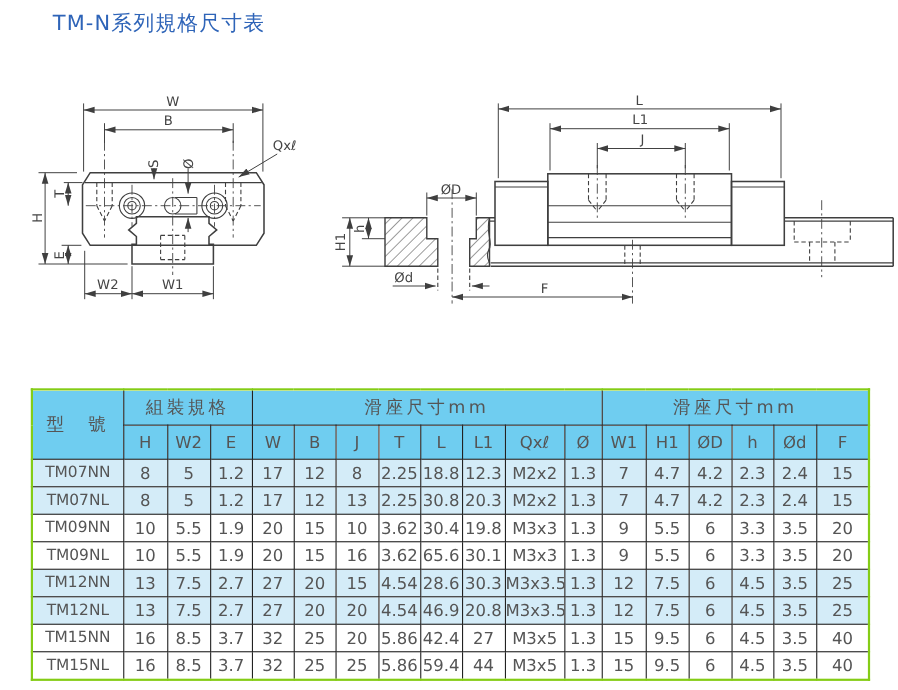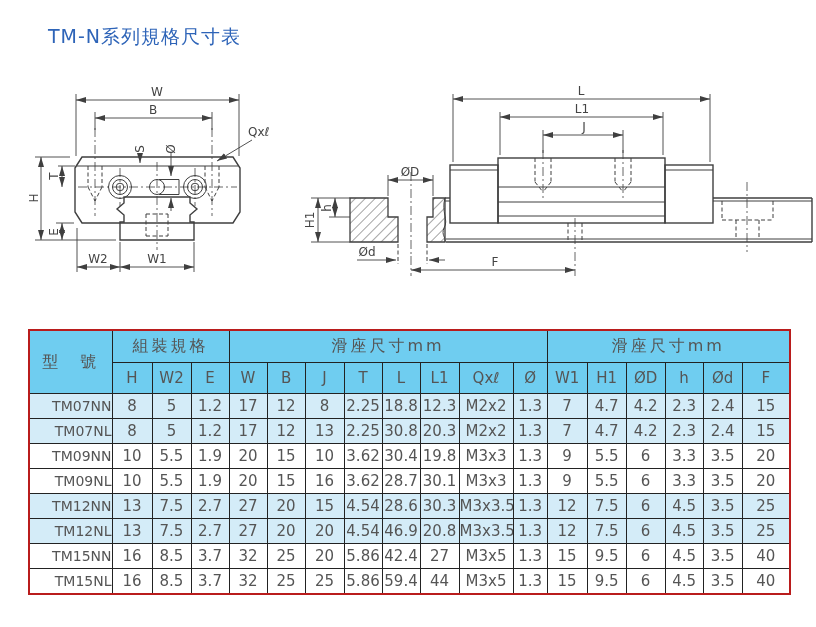--- a/index.html
+++ b/index.html
@@ -9,50 +9,50 @@
     --grid:#222;
     --ink:#555;
     --line:#3f3f3f;
   }
   html,body{margin:0;padding:0;}
   body{
     width:816px;height:627px;background:#fff;position:relative;
     font-family:"DejaVu Sans","Liberation Sans",sans-serif;
   }
   .page-title{
-    position:absolute;left:48px;top:24px;
+    position:absolute;left:48px;top:8px;
     font-size:19px;letter-spacing:1px;color:var(--title-color);
   }
   .drawing{position:absolute;}
   #front-view{left:20px;top:70px;}
   #side-view{left:295px;top:70px;}
   svg .outline{fill:none;stroke:var(--line);stroke-width:1.4;}
   svg .thin{fill:none;stroke:var(--line);stroke-width:1;}
   svg .dim{fill:none;stroke:var(--line);stroke-width:0.9;}
   svg .hid{fill:none;stroke:var(--line);stroke-width:1;stroke-dasharray:4 2.5;}
   svg .cl{fill:none;stroke:var(--line);stroke-width:0.8;stroke-dasharray:9 3 2 3;}
   svg text{font-family:"DejaVu Sans","Liberation Sans",sans-serif;font-size:12px;fill:#444;}
   svg .lbl{text-anchor:middle;}
   
   table.spec{
-    position:absolute;left:28px;top:329px;width:761px;
+    position:absolute;left:28px;top:353px;width:761px;
     border-collapse:collapse;table-layout:fixed;
-    border:2px solid #b91c1c;
+    border:2px solid #84cc16;
   }
   table.spec th,table.spec td{
     border:1.5px solid var(--grid);
     text-align:center;vertical-align:middle;
     padding:0;overflow:hidden;white-space:nowrap;
     color:var(--ink);font-weight:normal;
   }
   table.spec thead th{background:var(--header-bg);}
   tr.group-row th{font-size:16px;letter-spacing:3px;height:31px;}
   tr.sub-row th{font-size:15px;height:30px;}
   table.spec tbody td{font-size:15px;height:24px;background:#fff;}
-  table.spec tbody td.model{font-size:14px;text-align:right;}
+  table.spec tbody td.model{font-size:14px;}
   table.spec tbody tr.hl td{background:var(--row-hl);}
 </style>
 </head>
 <body>
 
 <div class="page-title">TM-N系列規格尺寸表</div>
 
 <div class="drawing" id="front-view">
 <svg width="290" height="235" viewBox="0 0 290 235">
   <defs>
@@ -368,21 +368,21 @@
       </tr>
       <tr>
         <td class="model">TM09NL</td>
         <td>10</td>
         <td>5.5</td>
         <td>1.9</td>
         <td>20</td>
         <td>15</td>
         <td>16</td>
         <td>3.62</td>
-        <td>28.7</td>
+        <td>65.6</td>
         <td>30.1</td>
         <td>M3x3</td>
         <td>1.3</td>
         <td>9</td>
         <td>5.5</td>
         <td>6</td>
         <td>3.3</td>
         <td>3.5</td>
         <td>20</td>
       </tr>

